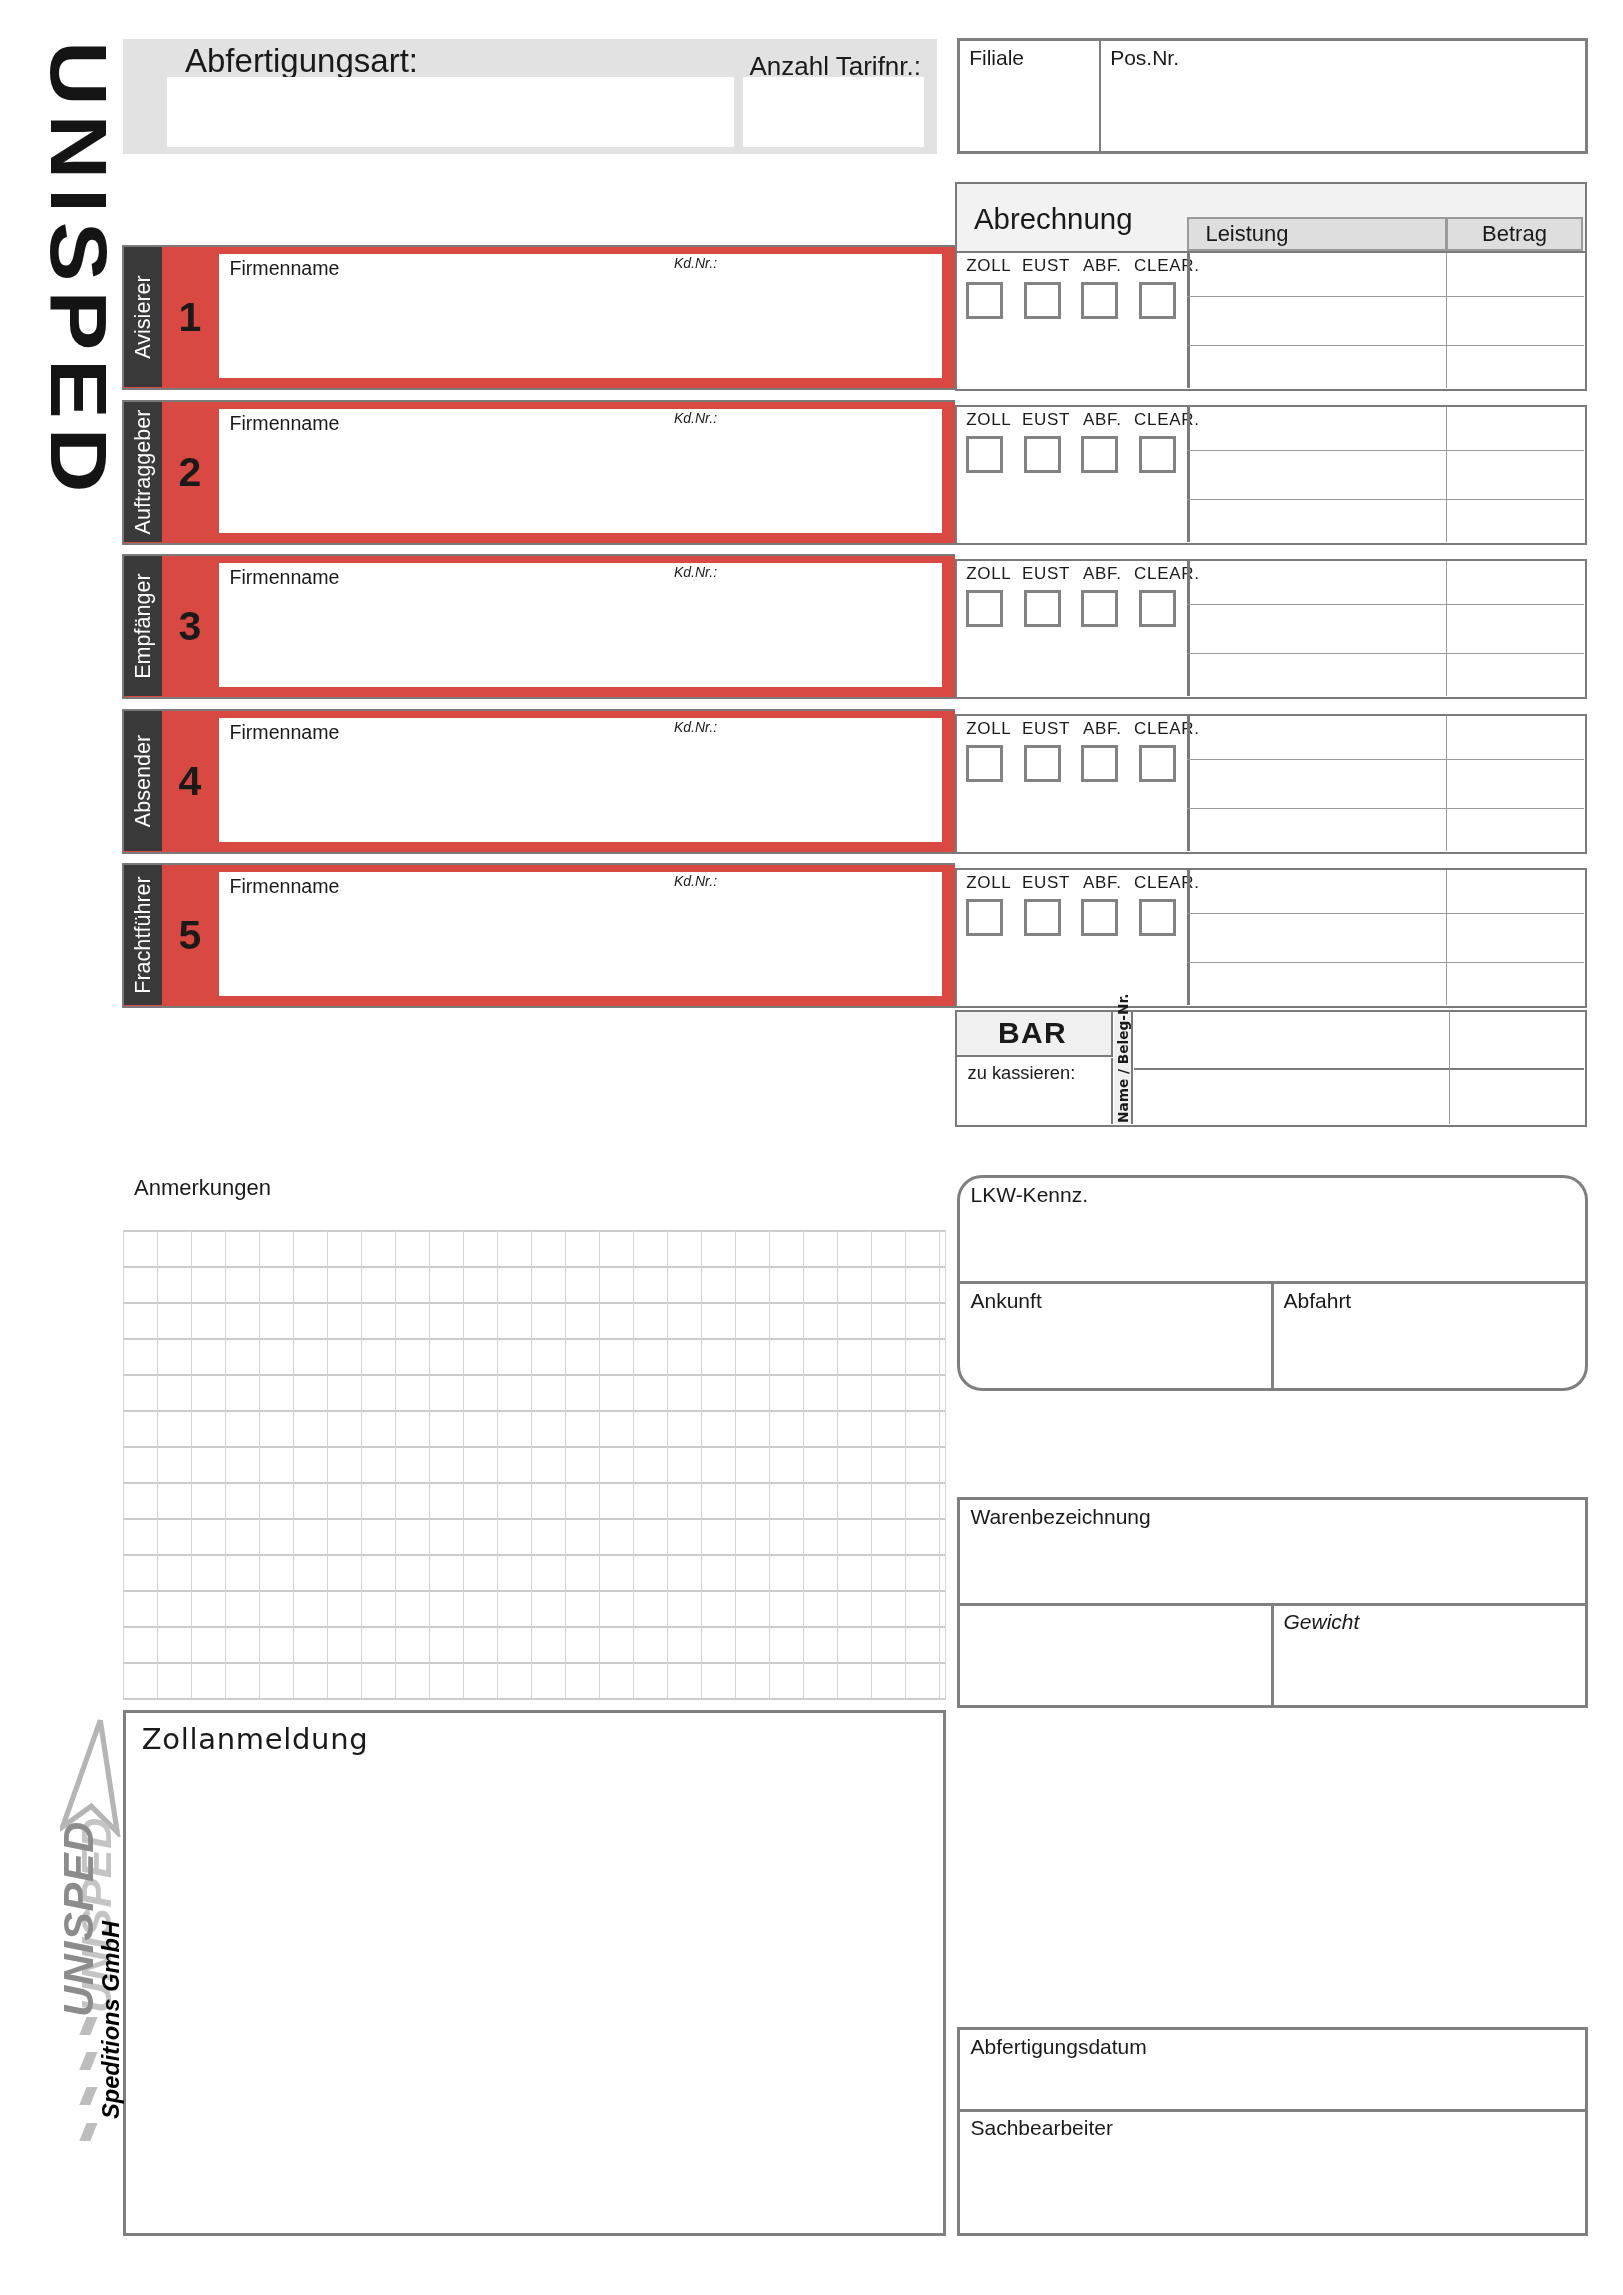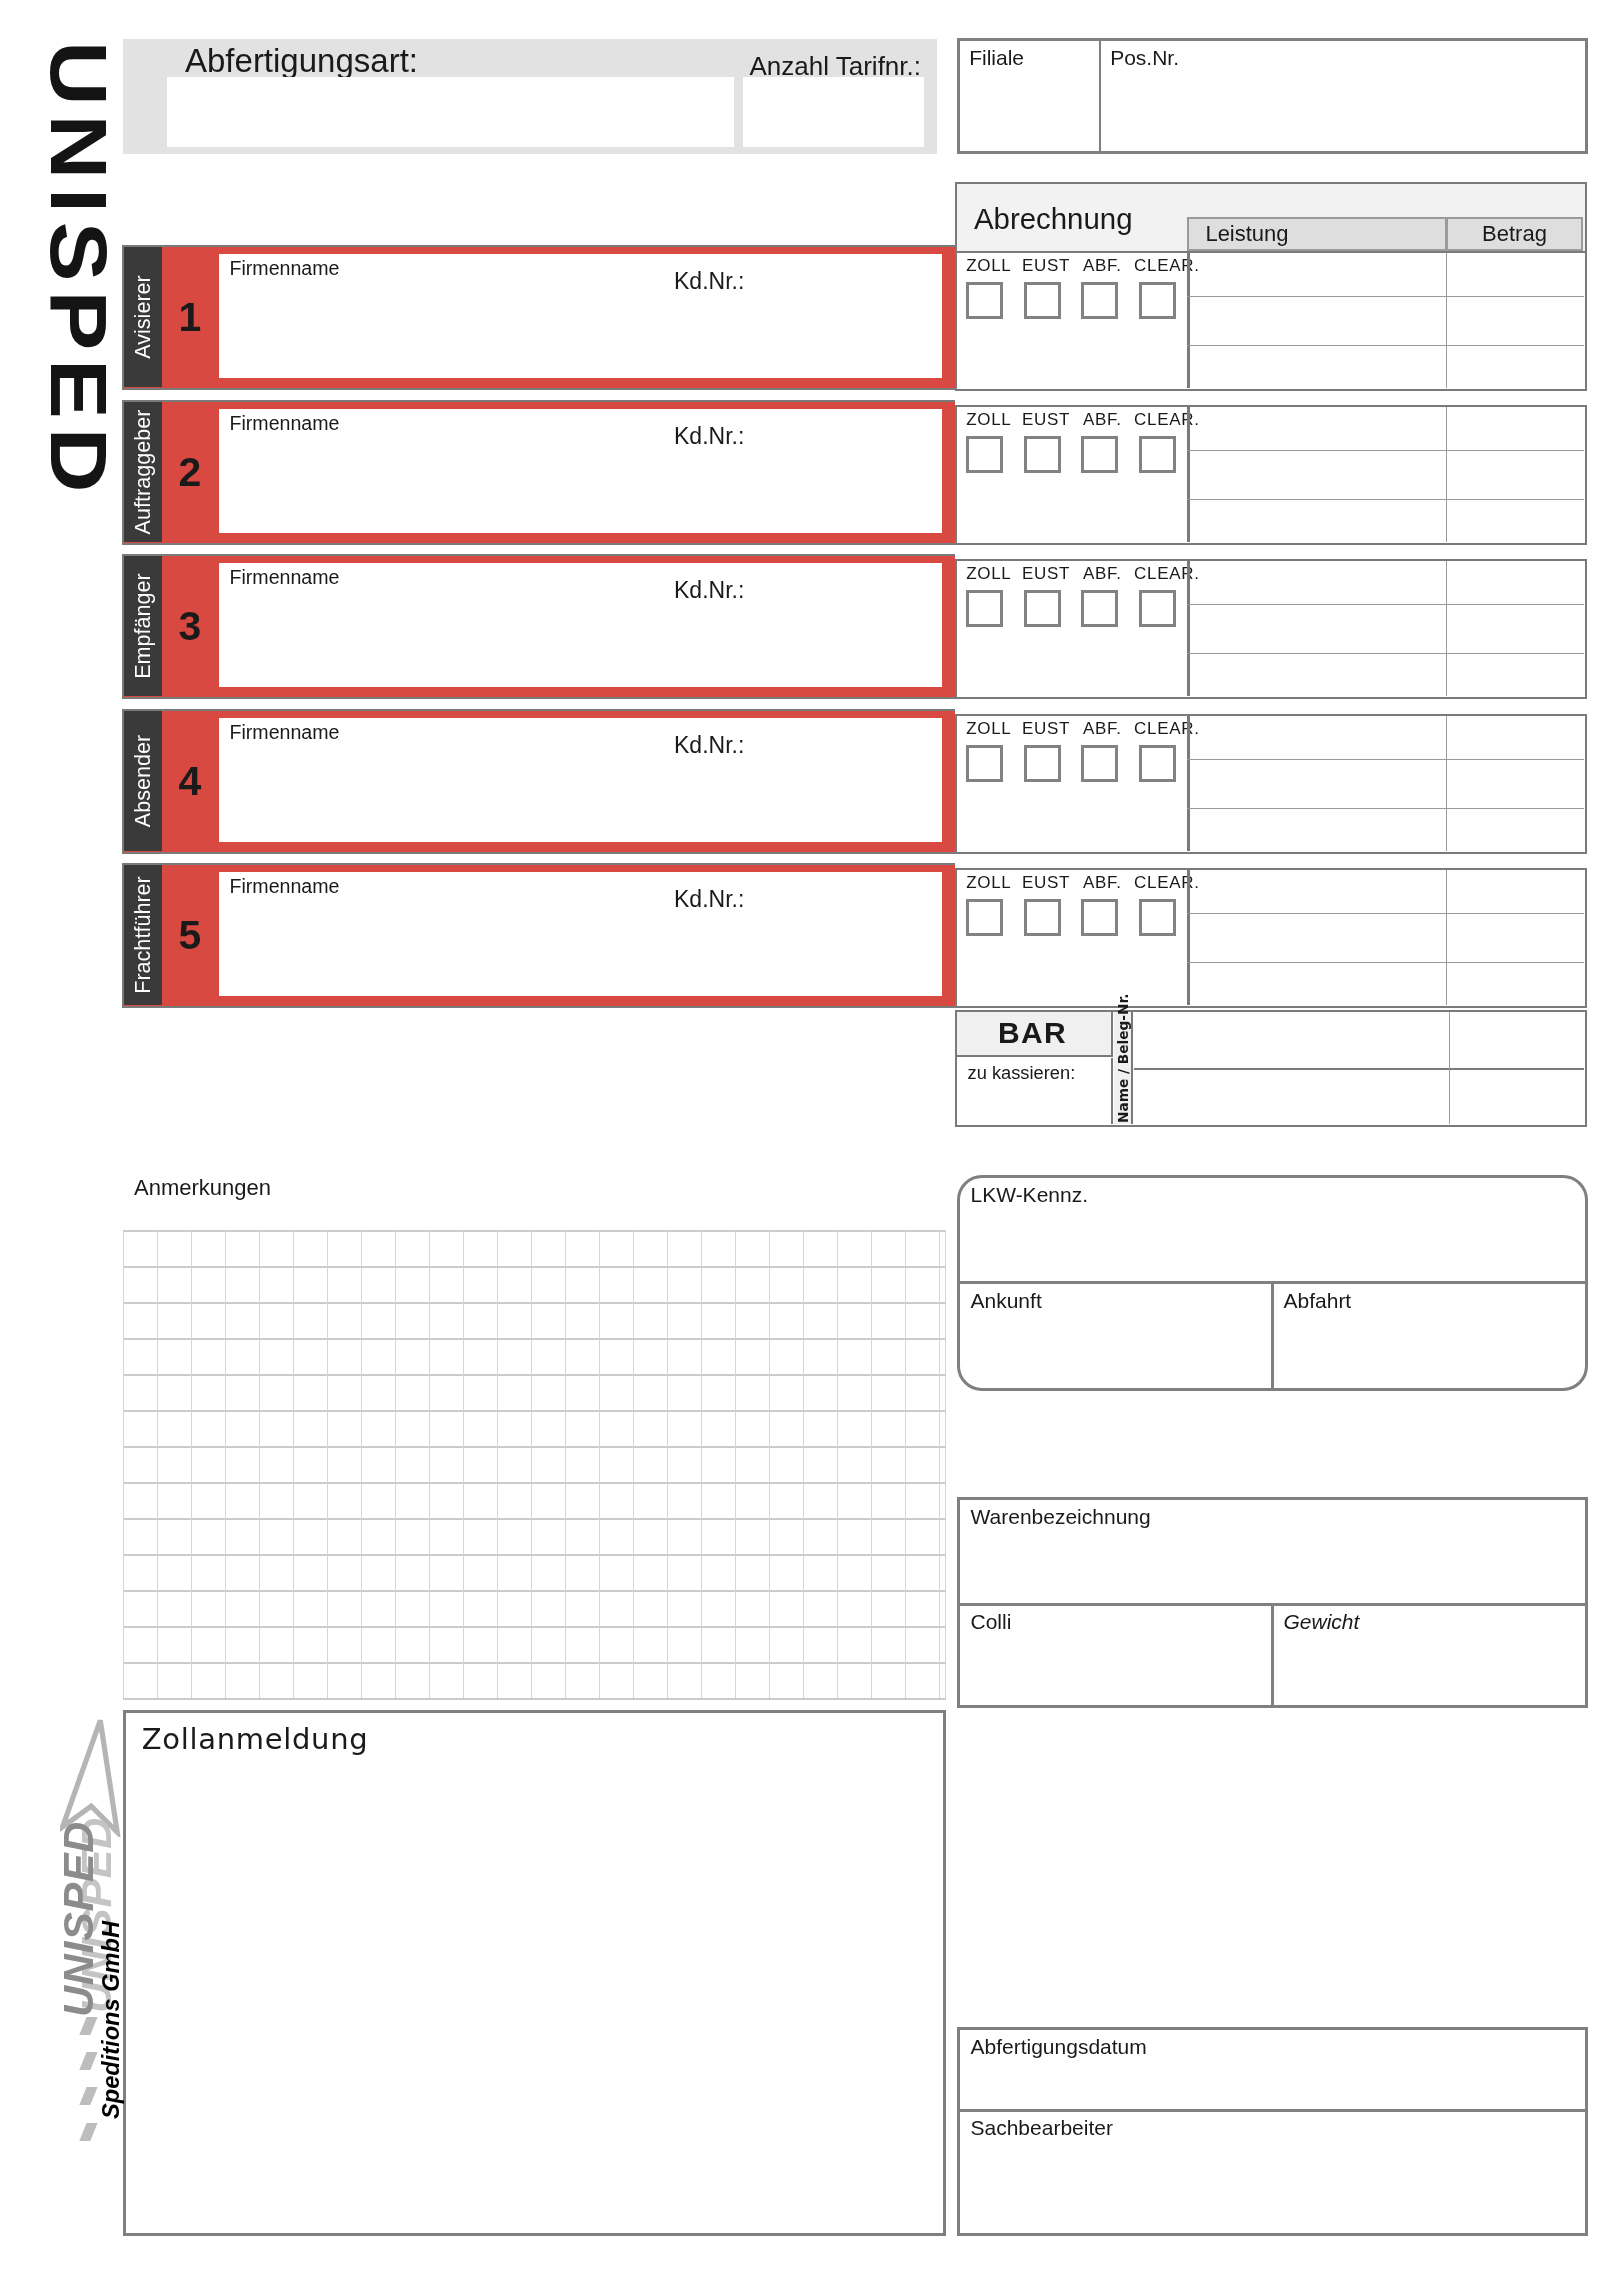--- a/index.html
+++ b/index.html
@@ -27,21 +27,21 @@
   .party-row{position:absolute;left:122px;width:833px;height:145px;background:#d84a41;
     border:2.6px solid #7a7a7a;border-right:none;box-sizing:border-box;}
   .party-tab{position:absolute;left:0;top:0;width:38px;height:140px;background:#3a3a3a;}
   .party-tab .vtxt{position:absolute;left:0;top:140px;width:140px;height:38px;
     transform:rotate(-90deg);transform-origin:0 0;color:#ffffff;font-size:21.6px;
     line-height:38px;text-align:center;white-space:nowrap;}
   .party-num{position:absolute;left:38px;top:0;width:56px;height:140px;line-height:140px;
     text-align:center;font-size:41px;font-weight:900;color:#1a1a1a;}
   .party-content{position:absolute;left:95px;top:6.5px;width:723px;height:124px;background:#ffffff;}
   .party-content .fn{position:absolute;left:10.5px;top:3.9px;font-size:19.6px;}
-  .party-content .kd{position:absolute;left:455px;top:14px;font-size:23px;}
+  .party-content .kd{position:absolute;left:455px;top:1px;font-size:14px;font-style:italic;}
 
   
   #abrech-header{position:absolute;left:955px;top:182px;width:632px;height:69px;
     background:#f2f2f2;border:2.6px solid #7a7a7a;border-bottom:none;box-sizing:border-box;}
   #abrech-title{position:absolute;left:17px;top:18.3px;font-size:29.4px;}
   .colhead{position:absolute;bottom:0;height:34px;background:#dedede;border:2px solid #9a9a9a;
     box-sizing:border-box;font-size:22px;line-height:30px;}
   #colhead-l{left:230px;width:260px;padding-left:16.4px;}
   #colhead-r{left:489px;width:137px;text-align:center;}
 
@@ -295,23 +295,20 @@
       <div class="cell-lbl" style="left:10.5px;top:5.2px;">Abfahrt</div>
     </div>
   </div>
 
   <div class="gbox" style="left:957px;top:1497px;width:631px;height:211px;">
     <div class="abs" style="left:0;top:0;width:100%;height:103px;">
       <div class="cell-lbl" style="left:10.5px;top:5.2px;">Warenbezeichnung</div>
     </div>
     <div class="hdiv" style="top:103px;"></div>
     <div class="vdiv" style="left:311px;top:105px;bottom:0;"></div>
-    <div class="abs" style="left:0;top:105px;width:311px;bottom:0;">
-      <div class="cell-lbl" style="left:10.5px;top:5.2px;">Colli</div>
-    </div>
     <div class="abs" style="left:313px;top:105px;right:0;bottom:0;">
       <div class="cell-lbl" style="left:10.5px;top:5.2px;font-style:italic;">Gewicht</div>
     </div>
   </div>
 
   <div class="gbox" style="left:957px;top:2027px;width:631px;height:209px;">
     <div class="abs" style="left:0;top:0;width:100%;height:79px;">
       <div class="cell-lbl" style="left:10.5px;top:5.2px;">Abfertigungsdatum</div>
     </div>
     <div class="hdiv" style="top:79px;"></div>

